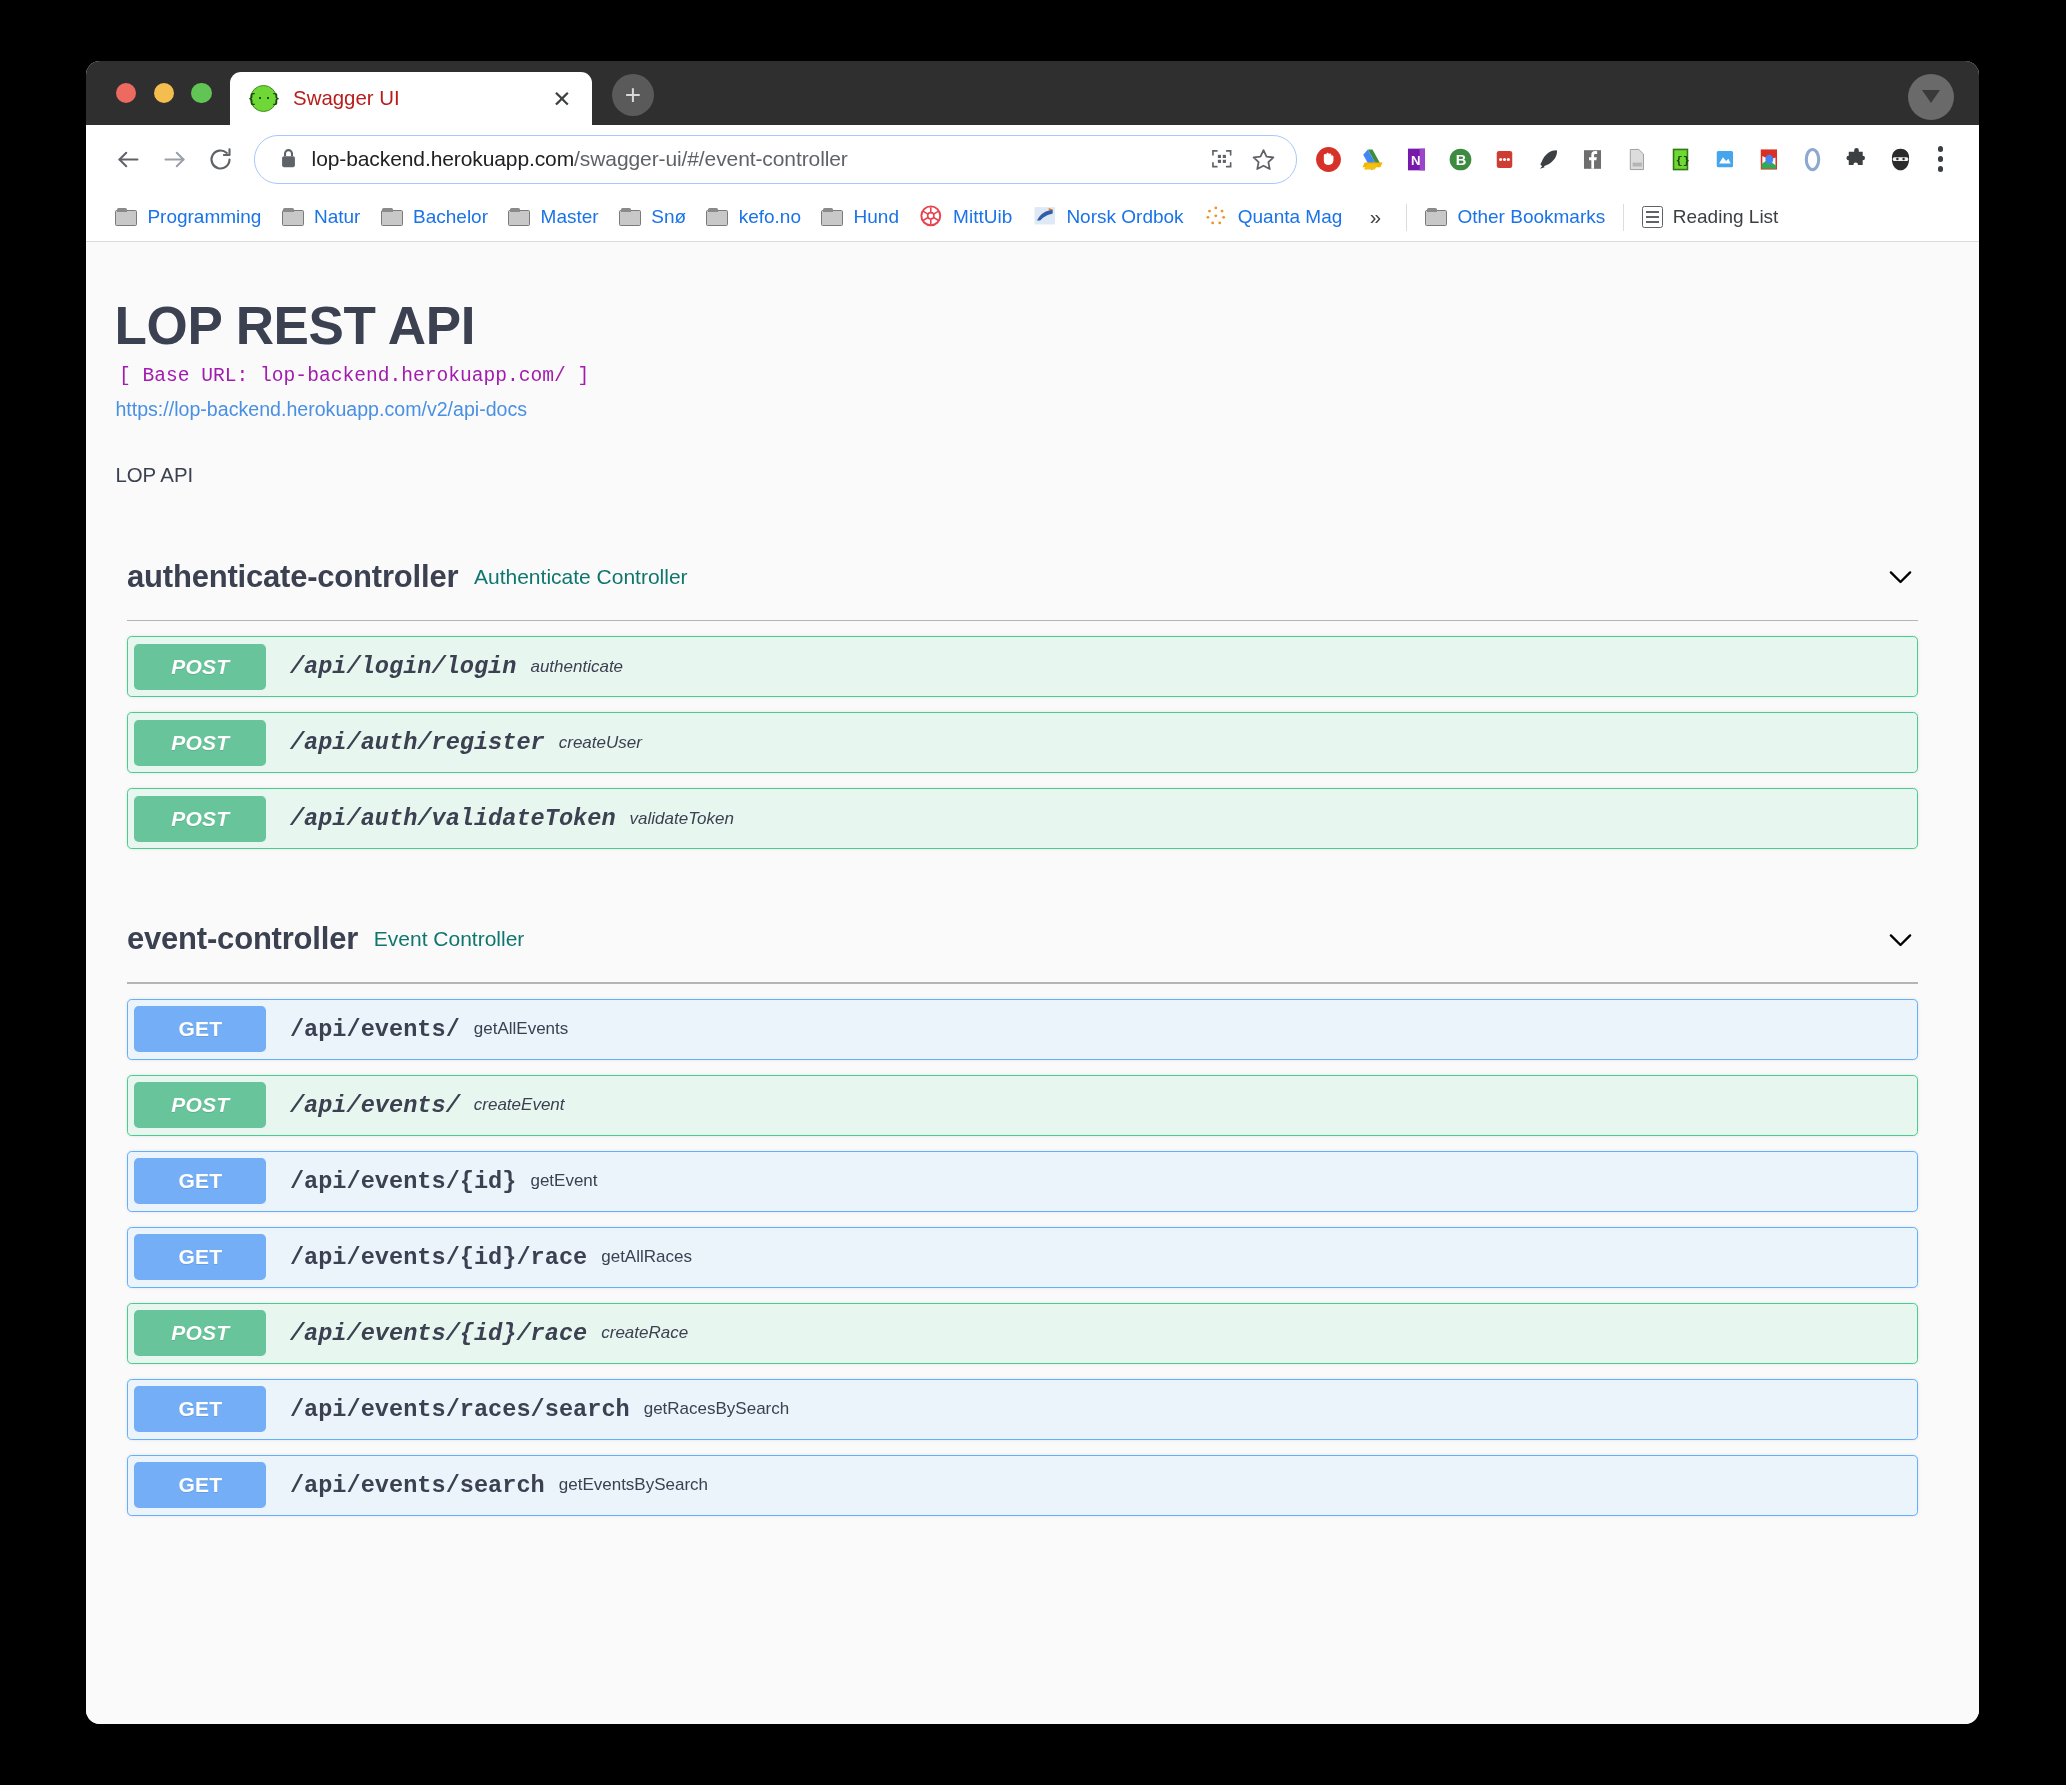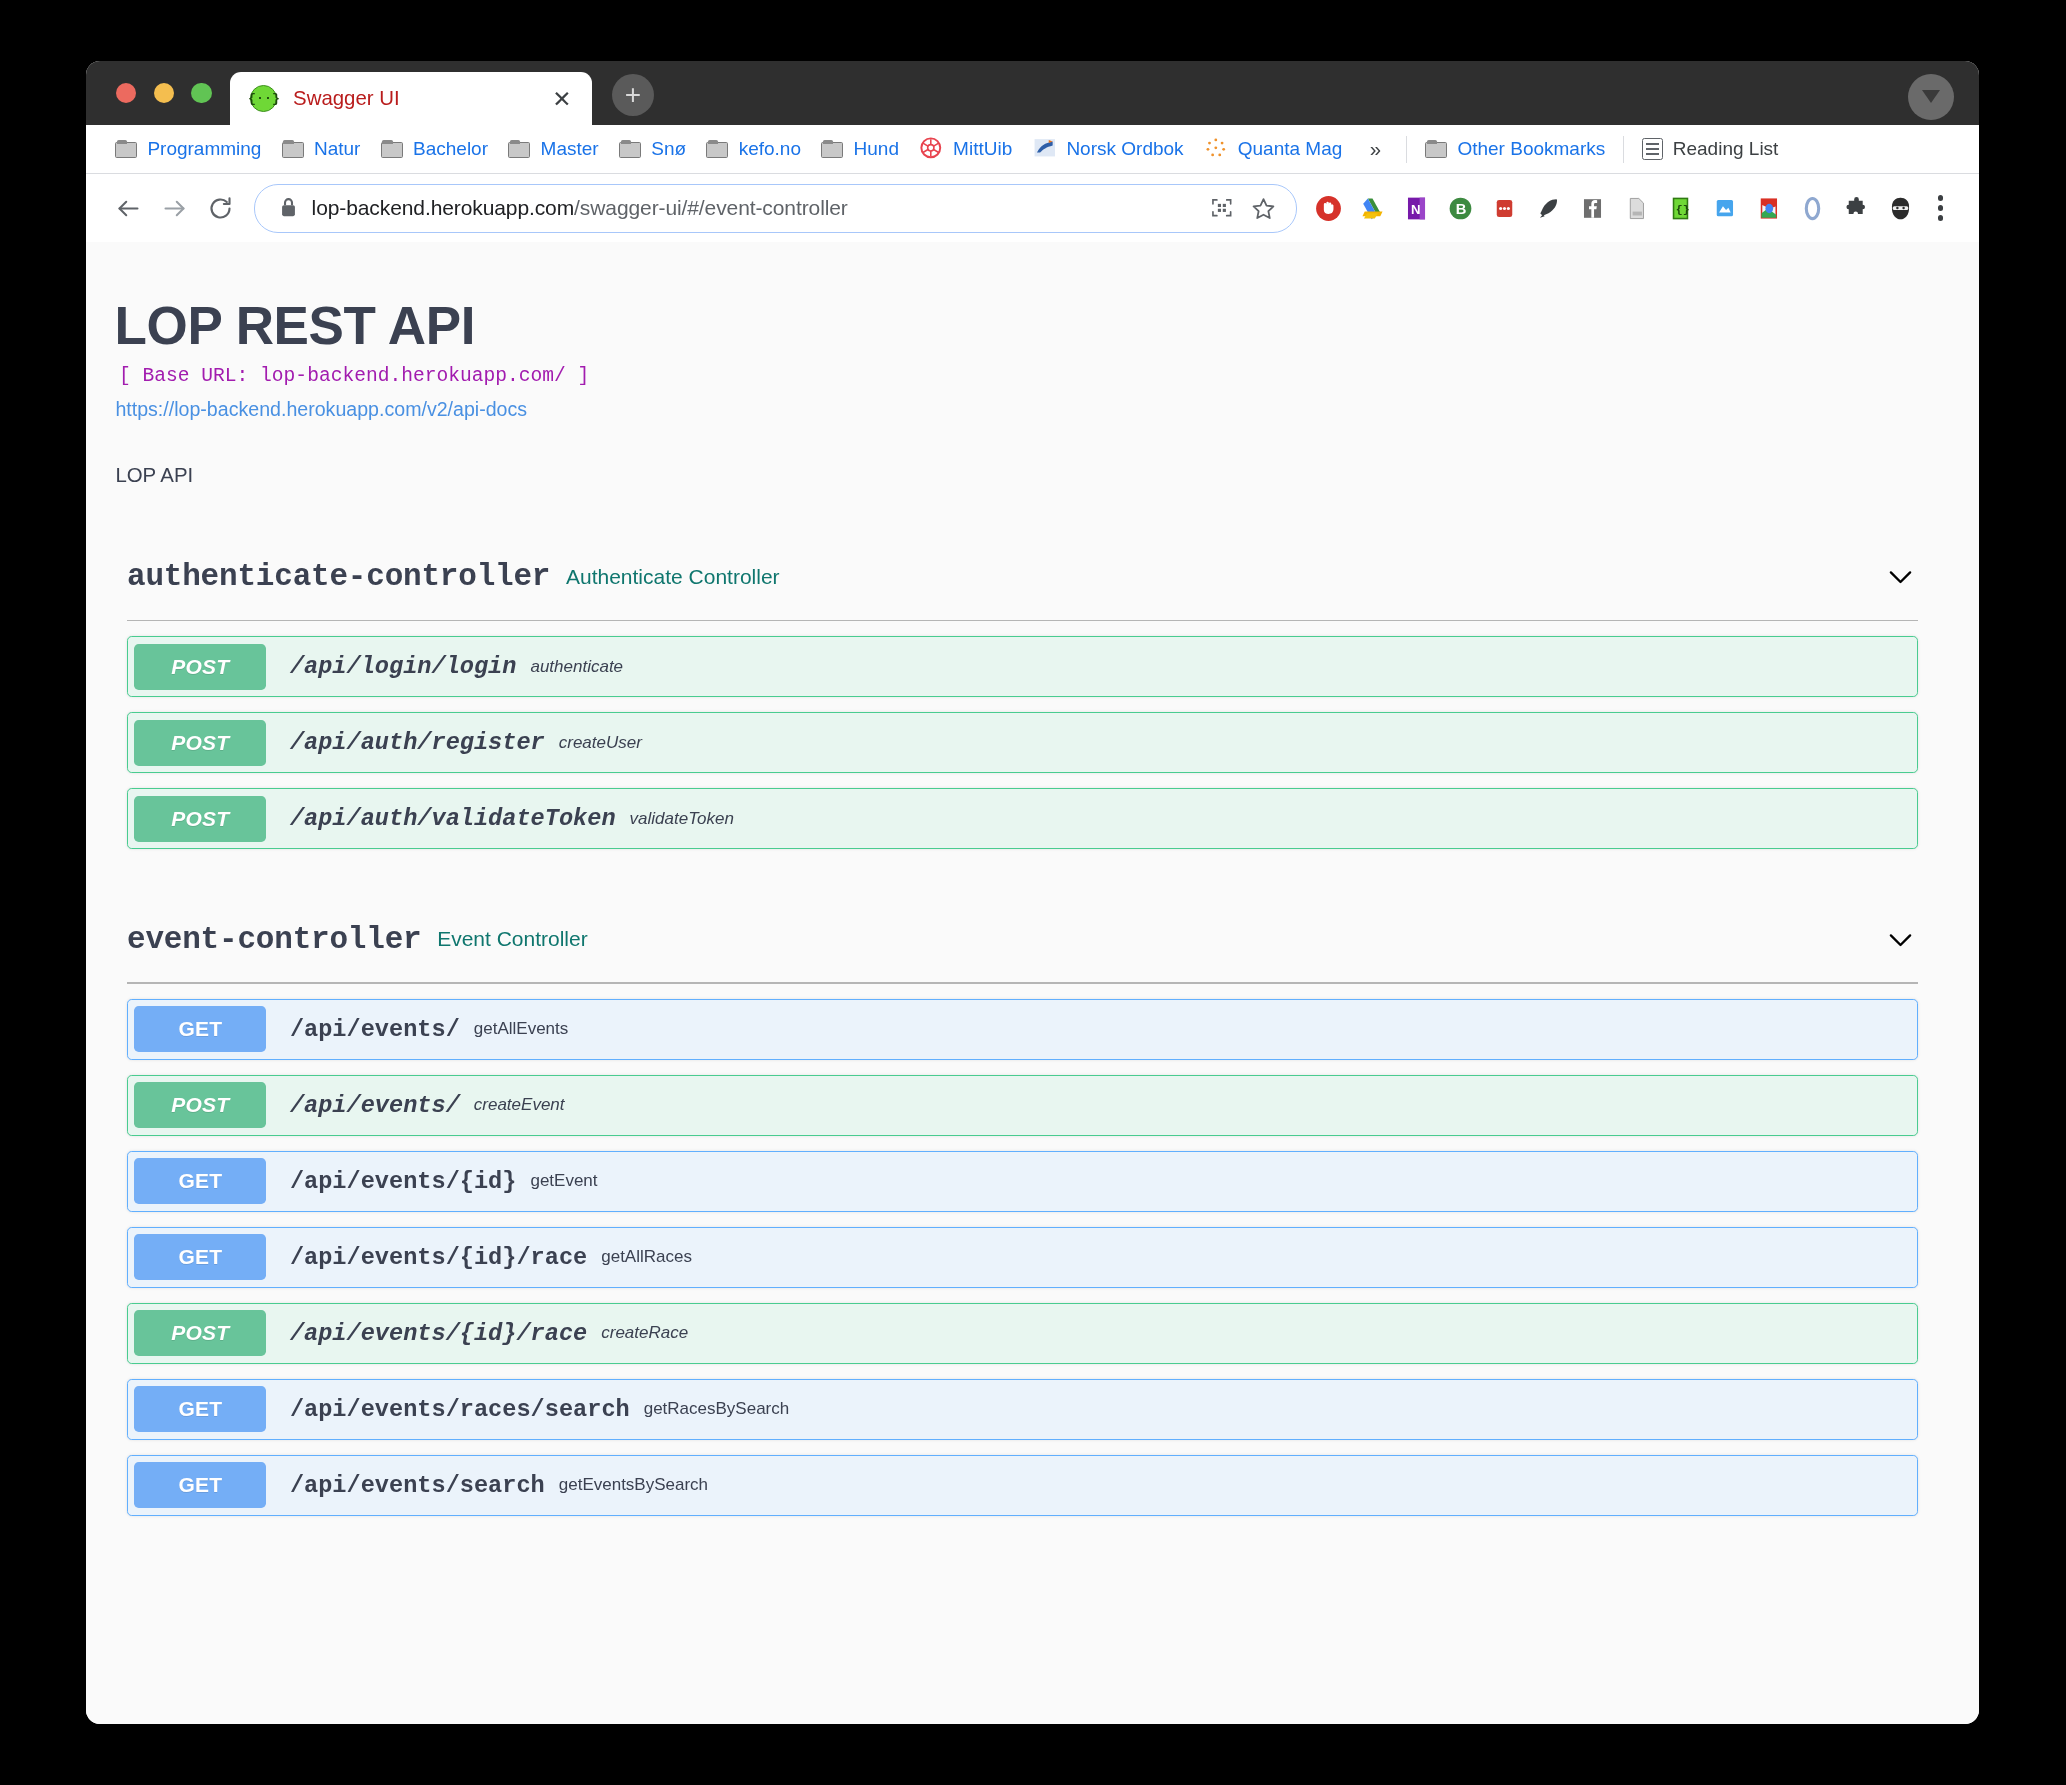--- a/index.html
+++ b/index.html
@@ -219,21 +219,20 @@
 
   .tag-block { margin-top: 72px; }
   .tag-header {
     display: flex; align-items: center;
     padding: 0 4.7px 0 14px;
     cursor: pointer;
   }
   .tag-name {
     font-size: 31px; font-weight: bold; color: #3b4151;
     letter-spacing: -0.2px;
-    font-family: Liberation Mono, monospace;
   }
   .tag-desc {
     font-size: 21px; color: #0f766e;
     margin-left: 15.7px;
   }
   .tag-spacer { flex: 1 1 auto; }
   .chevron {
     width: 36px; height: 36px;
     display: flex; align-items: center; justify-content: center;
     cursor: pointer;
@@ -294,20 +293,165 @@
       <span id="tab-title">Swagger UI</span>
       <span id="tab-close">✕</span>
     </div>
 
     <div id="new-tab-btn">
       <span>+</span>
     </div>
 
     <div id="window-avatar">
       <span class="caret"></span>
+    </div>
+  </div>
+
+  <div id="toolbar">
+    <div class="nav-btn">
+      <svg width="27" height="27" viewBox="0 0 24 24" fill="none" stroke="currentColor" stroke-width="1.8" stroke-linecap="round" stroke-linejoin="round">
+        <line x1="20" y1="12" x2="4" y2="12"></line>
+          <polyline points="10,6 4,12 10,18"></polyline>
+      </svg>
+    </div>
+    <div class="nav-btn disabled">
+      <svg width="27" height="27" viewBox="0 0 24 24" fill="none" stroke="currentColor" stroke-width="1.8" stroke-linecap="round" stroke-linejoin="round">
+        <line x1="4" y1="12" x2="20" y2="12"></line>
+          <polyline points="14,6 20,12 14,18"></polyline>
+      </svg>
+    </div>
+    <div class="nav-btn">
+      <svg width="27" height="27" viewBox="0 0 24 24" fill="none" stroke="currentColor" stroke-width="1.9" stroke-linecap="round">
+        <path d="M20 12a8 8 0 1 1-2.4-5.7"></path>
+          <polyline points="20,3 20,8 15,8" stroke-linejoin="round"></polyline>
+      </svg>
+    </div>
+
+    <div id="omnibox">
+      <span id="lock-icon">
+        <svg width="19" height="22" viewBox="0 0 20 24">
+          <rect x="3" y="10" width="14" height="12" rx="2" fill="#5f6368"></rect>
+          <path d="M6.2 10 V7.2 a3.8 3.8 0 0 1 7.6 0 V10" fill="none" stroke="#5f6368" stroke-width="2.3"></path>
+        </svg>
+      </span>
+      <span id="url-text"><span>lop-backend.herokuapp.com</span><span class="dim">/swagger-ui/#/event-controller</span></span>
+      <span class="omni-icon">
+        <svg width="23.6" height="23.6" viewBox="0 0 24 24" fill="none" stroke="#5f6368" stroke-width="1.7" stroke-linecap="round">
+          <path d="M3 8V4h4M21 8V4h-4M3 16v4h4M21 16v4h-4"></path>
+          <rect x="8" y="8" width="3.2" height="3.2" fill="#5f6368" stroke="none"></rect>
+          <rect x="13" y="8" width="3.2" height="3.2" fill="#5f6368" stroke="none"></rect>
+          <rect x="8" y="13" width="3.2" height="3.2" fill="#5f6368" stroke="none"></rect>
+          <rect x="13" y="13" width="3.2" height="3.2" fill="#5f6368" stroke="none"></rect>
+        </svg>
+      </span>
+      <span class="omni-icon">
+        <svg width="25" height="25" viewBox="0 0 24 24" fill="none" stroke="#5f6368" stroke-width="1.7" stroke-linejoin="round">
+          <polygon points="12,3 14.9,9.2 21.5,10 16.7,14.6 18,21.2 12,18 6,21.2 7.3,14.6 2.5,10 9.1,9.2"></polygon>
+        </svg>
+      </span>
+    </div>
+
+    <div id="ext-icons">
+      <span class="ext">
+        <svg width="31" height="31" viewBox="0 0 40 40">
+          <circle cx="20" cy="20" r="16" fill="#d6322a"></circle>
+          <path d="M14 22V14.5a1.6 1.6 0 0 1 3.2 0V13a1.6 1.6 0 0 1 3.2 0v1a1.6 1.6 0 0 1 3.2 0v1.2a1.6 1.6 0 0 1 2.8 1v4.6c0 4-2.7 6.4-6.3 6.4S14 25.8 14 22z" fill="#fff"></path>
+        </svg>
+      </span>
+      <span class="ext">
+        <svg width="31" height="31" viewBox="0 0 40 40">
+          <polygon points="20,7 31,27 25,27 14,7" fill="#3b8f3b"></polygon>
+          <polygon points="14,7 25,27 19,34 8,14" fill="#4285f4"></polygon>
+          <polygon points="8,31 31,31 34,25 11,25" fill="#f4b400" transform="translate(-1,-1)"></polygon>
+          <polygon points="13,26 27,26 23,33 9,33" fill="#f4c20d"></polygon>
+        </svg>
+      </span>
+      <span class="ext">
+        <svg width="31" height="31" viewBox="0 0 40 40">
+          <rect x="9" y="6" width="22" height="28" fill="#7719aa"></rect>
+          <rect x="24" y="6" width="7" height="28" fill="#9b45c9"></rect>
+          <text x="13" y="27" font-family="Liberation Sans" font-size="17" font-weight="bold" fill="#fff">N</text>
+        </svg>
+      </span>
+      <span class="ext">
+        <svg width="31" height="31" viewBox="0 0 40 40">
+          <circle cx="20" cy="20" r="14" fill="#3d8a41"></circle>
+          <text x="14" y="27" font-family="Liberation Sans" font-size="19" font-weight="bold" fill="#fff">B</text>
+        </svg>
+      </span>
+      <span class="ext">
+        <svg width="31" height="31" viewBox="0 0 40 40">
+          <rect x="10" y="9" width="20" height="22" rx="3" fill="#cf3c31"></rect>
+          <circle cx="15" cy="20" r="2" fill="#fff"></circle>
+            <circle cx="20" cy="20" r="2" fill="#fff"></circle>
+            <circle cx="25" cy="20" r="2" fill="#fff"></circle>
+        </svg>
+      </span>
+      <span class="ext">
+        <svg width="31" height="31" viewBox="0 0 40 40">
+          <path d="M30 8c-7 0-13 4-17 11l-3.5 7.5 3 3L20 26c7-4 11-10 11-17 0-.6-.4-1-1-1z" fill="#3c4043"></path>
+          <path d="M13 27l-4 5 6-2z" fill="#3c4043"></path>
+        </svg>
+      </span>
+      <span class="ext">
+        <svg width="31" height="31" viewBox="0 0 40 40">
+          <rect x="9" y="8" width="22" height="24" fill="#6e6e6e"></rect>
+          <path d="M22 32V21h3l.6-4H22v-2.2c0-1.1.3-1.8 1.9-1.8H26V9.2c-.4 0-1.5-.2-2.8-.2-2.8 0-4.7 1.7-4.7 4.8V17h-3v4h3v11z" fill="#fff"></path>
+        </svg>
+      </span>
+      <span class="ext">
+        <svg width="31" height="31" viewBox="0 0 40 40">
+          <path d="M12 7h11l6 6v20H12z" fill="#dcdcdc" stroke="#9a9a9a" stroke-width="1.2"></path>
+          <rect x="15" y="24" width="12" height="5" fill="#b5b5b5"></rect>
+        </svg>
+      </span>
+      <span class="ext">
+        <svg width="31" height="31" viewBox="0 0 40 40">
+          <rect x="11" y="7" width="18" height="26" fill="#6fd836" stroke="#2f7a12" stroke-width="2"></rect>
+          <text x="14" y="26" font-family="Liberation Mono" font-size="15" font-weight="bold" fill="#1d4a0c">{}</text>
+        </svg>
+      </span>
+      <span class="ext">
+        <svg width="31" height="31" viewBox="0 0 40 40">
+          <rect x="10" y="9" width="21" height="21" rx="2" fill="#46a5ed"></rect>
+          <path d="M13 25l5-8 4 5 3-3 3 6z" fill="#fff"></path>
+        </svg>
+      </span>
+      <span class="ext">
+        <svg width="31" height="31" viewBox="0 0 40 40">
+          <rect x="11" y="8" width="19" height="24" fill="#f5f5f5" stroke="#d93025" stroke-width="2"></rect>
+          <path d="M11 8h19v9l-8 3-11-5z" fill="#d93025"></path>
+          <path d="M11 26l8-6 11 8v4H11z" fill="#34a853"></path>
+          <ellipse cx="21" cy="20" rx="5" ry="6" fill="#4285f4"></ellipse>
+        </svg>
+      </span>
+      <span class="ext">
+        <svg width="31" height="31" viewBox="0 0 40 40">
+          <ellipse cx="20" cy="20" rx="8" ry="13" fill="none" stroke="#8fa8d0" stroke-width="4"></ellipse>
+        </svg>
+      </span>
+      <span class="ext">
+        <svg width="31" height="31" viewBox="0 0 40 40">
+          <path d="M17 8a3 3 0 0 1 6 0v2h5v5a3 3 0 0 1 0 6v6h-6a3 3 0 0 0-6 0h-6v-6a3 3 0 0 1 0-6V10h7z" fill="#3c4043"></path>
+        </svg>
+      </span>
+      <span class="ext">
+        <svg width="31" height="31" viewBox="0 0 40 40">
+          <ellipse cx="20" cy="20" rx="11" ry="14" fill="#d8d8d8"></ellipse>
+          <path d="M9 17c0-7 5-11 11-11s11 4 11 11v3c0 8-5 14-11 14S9 28 9 20z" fill="#2b2b2b"></path>
+          <rect x="10" y="17" width="20" height="5" rx="2" fill="#efefef"></rect>
+          <circle cx="16" cy="19.5" r="1.6" fill="#2b2b2b"></circle>
+          <circle cx="24" cy="19.5" r="1.6" fill="#2b2b2b"></circle>
+        </svg>
+      </span>
+      <span id="kebab">
+        <i></i>
+        <i></i>
+        <i></i>
+      </span>
     </div>
   </div>
 
   <div id="bookmarks">
     <div class="bm">
       <span class="folder-ico"></span>
       <span class="bm-label">Programming</span>
     </div>
     <div class="bm">
       <span class="folder-ico"></span>
@@ -386,165 +530,20 @@
     <div class="bm">
       <span class="list-ico">
           <i></i>
           <i></i>
           <i></i>
         </span>
       <span class="bm-label dark">Reading List</span>
     </div>
   </div>
 
-  <div id="toolbar">
-    <div class="nav-btn">
-      <svg width="27" height="27" viewBox="0 0 24 24" fill="none" stroke="currentColor" stroke-width="1.8" stroke-linecap="round" stroke-linejoin="round">
-        <line x1="20" y1="12" x2="4" y2="12"></line>
-          <polyline points="10,6 4,12 10,18"></polyline>
-      </svg>
-    </div>
-    <div class="nav-btn disabled">
-      <svg width="27" height="27" viewBox="0 0 24 24" fill="none" stroke="currentColor" stroke-width="1.8" stroke-linecap="round" stroke-linejoin="round">
-        <line x1="4" y1="12" x2="20" y2="12"></line>
-          <polyline points="14,6 20,12 14,18"></polyline>
-      </svg>
-    </div>
-    <div class="nav-btn">
-      <svg width="27" height="27" viewBox="0 0 24 24" fill="none" stroke="currentColor" stroke-width="1.9" stroke-linecap="round">
-        <path d="M20 12a8 8 0 1 1-2.4-5.7"></path>
-          <polyline points="20,3 20,8 15,8" stroke-linejoin="round"></polyline>
-      </svg>
-    </div>
-
-    <div id="omnibox">
-      <span id="lock-icon">
-        <svg width="19" height="22" viewBox="0 0 20 24">
-          <rect x="3" y="10" width="14" height="12" rx="2" fill="#5f6368"></rect>
-          <path d="M6.2 10 V7.2 a3.8 3.8 0 0 1 7.6 0 V10" fill="none" stroke="#5f6368" stroke-width="2.3"></path>
-        </svg>
-      </span>
-      <span id="url-text"><span>lop-backend.herokuapp.com</span><span class="dim">/swagger-ui/#/event-controller</span></span>
-      <span class="omni-icon">
-        <svg width="23.6" height="23.6" viewBox="0 0 24 24" fill="none" stroke="#5f6368" stroke-width="1.7" stroke-linecap="round">
-          <path d="M3 8V4h4M21 8V4h-4M3 16v4h4M21 16v4h-4"></path>
-          <rect x="8" y="8" width="3.2" height="3.2" fill="#5f6368" stroke="none"></rect>
-          <rect x="13" y="8" width="3.2" height="3.2" fill="#5f6368" stroke="none"></rect>
-          <rect x="8" y="13" width="3.2" height="3.2" fill="#5f6368" stroke="none"></rect>
-          <rect x="13" y="13" width="3.2" height="3.2" fill="#5f6368" stroke="none"></rect>
-        </svg>
-      </span>
-      <span class="omni-icon">
-        <svg width="25" height="25" viewBox="0 0 24 24" fill="none" stroke="#5f6368" stroke-width="1.7" stroke-linejoin="round">
-          <polygon points="12,3 14.9,9.2 21.5,10 16.7,14.6 18,21.2 12,18 6,21.2 7.3,14.6 2.5,10 9.1,9.2"></polygon>
-        </svg>
-      </span>
-    </div>
-
-    <div id="ext-icons">
-      <span class="ext">
-        <svg width="31" height="31" viewBox="0 0 40 40">
-          <circle cx="20" cy="20" r="16" fill="#d6322a"></circle>
-          <path d="M14 22V14.5a1.6 1.6 0 0 1 3.2 0V13a1.6 1.6 0 0 1 3.2 0v1a1.6 1.6 0 0 1 3.2 0v1.2a1.6 1.6 0 0 1 2.8 1v4.6c0 4-2.7 6.4-6.3 6.4S14 25.8 14 22z" fill="#fff"></path>
-        </svg>
-      </span>
-      <span class="ext">
-        <svg width="31" height="31" viewBox="0 0 40 40">
-          <polygon points="20,7 31,27 25,27 14,7" fill="#3b8f3b"></polygon>
-          <polygon points="14,7 25,27 19,34 8,14" fill="#4285f4"></polygon>
-          <polygon points="8,31 31,31 34,25 11,25" fill="#f4b400" transform="translate(-1,-1)"></polygon>
-          <polygon points="13,26 27,26 23,33 9,33" fill="#f4c20d"></polygon>
-        </svg>
-      </span>
-      <span class="ext">
-        <svg width="31" height="31" viewBox="0 0 40 40">
-          <rect x="9" y="6" width="22" height="28" fill="#7719aa"></rect>
-          <rect x="24" y="6" width="7" height="28" fill="#9b45c9"></rect>
-          <text x="13" y="27" font-family="Liberation Sans" font-size="17" font-weight="bold" fill="#fff">N</text>
-        </svg>
-      </span>
-      <span class="ext">
-        <svg width="31" height="31" viewBox="0 0 40 40">
-          <circle cx="20" cy="20" r="14" fill="#3d8a41"></circle>
-          <text x="14" y="27" font-family="Liberation Sans" font-size="19" font-weight="bold" fill="#fff">B</text>
-        </svg>
-      </span>
-      <span class="ext">
-        <svg width="31" height="31" viewBox="0 0 40 40">
-          <rect x="10" y="9" width="20" height="22" rx="3" fill="#cf3c31"></rect>
-          <circle cx="15" cy="20" r="2" fill="#fff"></circle>
-            <circle cx="20" cy="20" r="2" fill="#fff"></circle>
-            <circle cx="25" cy="20" r="2" fill="#fff"></circle>
-        </svg>
-      </span>
-      <span class="ext">
-        <svg width="31" height="31" viewBox="0 0 40 40">
-          <path d="M30 8c-7 0-13 4-17 11l-3.5 7.5 3 3L20 26c7-4 11-10 11-17 0-.6-.4-1-1-1z" fill="#3c4043"></path>
-          <path d="M13 27l-4 5 6-2z" fill="#3c4043"></path>
-        </svg>
-      </span>
-      <span class="ext">
-        <svg width="31" height="31" viewBox="0 0 40 40">
-          <rect x="9" y="8" width="22" height="24" fill="#6e6e6e"></rect>
-          <path d="M22 32V21h3l.6-4H22v-2.2c0-1.1.3-1.8 1.9-1.8H26V9.2c-.4 0-1.5-.2-2.8-.2-2.8 0-4.7 1.7-4.7 4.8V17h-3v4h3v11z" fill="#fff"></path>
-        </svg>
-      </span>
-      <span class="ext">
-        <svg width="31" height="31" viewBox="0 0 40 40">
-          <path d="M12 7h11l6 6v20H12z" fill="#dcdcdc" stroke="#9a9a9a" stroke-width="1.2"></path>
-          <rect x="15" y="24" width="12" height="5" fill="#b5b5b5"></rect>
-        </svg>
-      </span>
-      <span class="ext">
-        <svg width="31" height="31" viewBox="0 0 40 40">
-          <rect x="11" y="7" width="18" height="26" fill="#6fd836" stroke="#2f7a12" stroke-width="2"></rect>
-          <text x="14" y="26" font-family="Liberation Mono" font-size="15" font-weight="bold" fill="#1d4a0c">{}</text>
-        </svg>
-      </span>
-      <span class="ext">
-        <svg width="31" height="31" viewBox="0 0 40 40">
-          <rect x="10" y="9" width="21" height="21" rx="2" fill="#46a5ed"></rect>
-          <path d="M13 25l5-8 4 5 3-3 3 6z" fill="#fff"></path>
-        </svg>
-      </span>
-      <span class="ext">
-        <svg width="31" height="31" viewBox="0 0 40 40">
-          <rect x="11" y="8" width="19" height="24" fill="#f5f5f5" stroke="#d93025" stroke-width="2"></rect>
-          <path d="M11 8h19v9l-8 3-11-5z" fill="#d93025"></path>
-          <path d="M11 26l8-6 11 8v4H11z" fill="#34a853"></path>
-          <ellipse cx="21" cy="20" rx="5" ry="6" fill="#4285f4"></ellipse>
-        </svg>
-      </span>
-      <span class="ext">
-        <svg width="31" height="31" viewBox="0 0 40 40">
-          <ellipse cx="20" cy="20" rx="8" ry="13" fill="none" stroke="#8fa8d0" stroke-width="4"></ellipse>
-        </svg>
-      </span>
-      <span class="ext">
-        <svg width="31" height="31" viewBox="0 0 40 40">
-          <path d="M17 8a3 3 0 0 1 6 0v2h5v5a3 3 0 0 1 0 6v6h-6a3 3 0 0 0-6 0h-6v-6a3 3 0 0 1 0-6V10h7z" fill="#3c4043"></path>
-        </svg>
-      </span>
-      <span class="ext">
-        <svg width="31" height="31" viewBox="0 0 40 40">
-          <ellipse cx="20" cy="20" rx="11" ry="14" fill="#d8d8d8"></ellipse>
-          <path d="M9 17c0-7 5-11 11-11s11 4 11 11v3c0 8-5 14-11 14S9 28 9 20z" fill="#2b2b2b"></path>
-          <rect x="10" y="17" width="20" height="5" rx="2" fill="#efefef"></rect>
-          <circle cx="16" cy="19.5" r="1.6" fill="#2b2b2b"></circle>
-          <circle cx="24" cy="19.5" r="1.6" fill="#2b2b2b"></circle>
-        </svg>
-      </span>
-      <span id="kebab">
-        <i></i>
-        <i></i>
-        <i></i>
-      </span>
-    </div>
-  </div>
-
   <div id="page">
     <div id="swagger-wrap">
 
       <h1 id="api-title">LOP REST API</h1>
       <div id="base-url">[ Base URL: lop-backend.herokuapp.com/ ]</div>
       <a id="api-docs-link">https://lop-backend.herokuapp.com/v2/api-docs</a>
       <div id="api-description">LOP API</div>
 
       
       <div class="tag-block">

